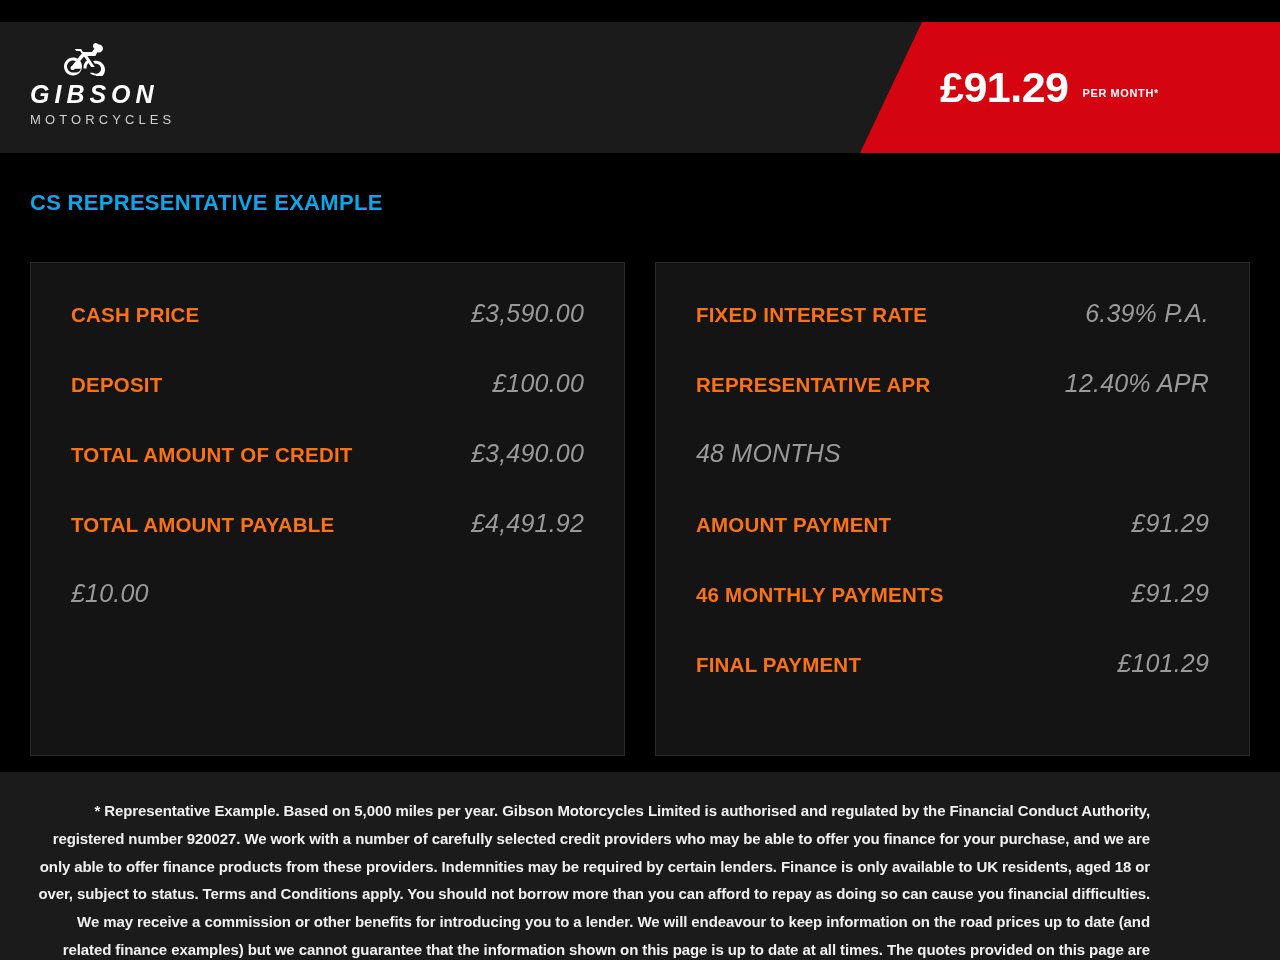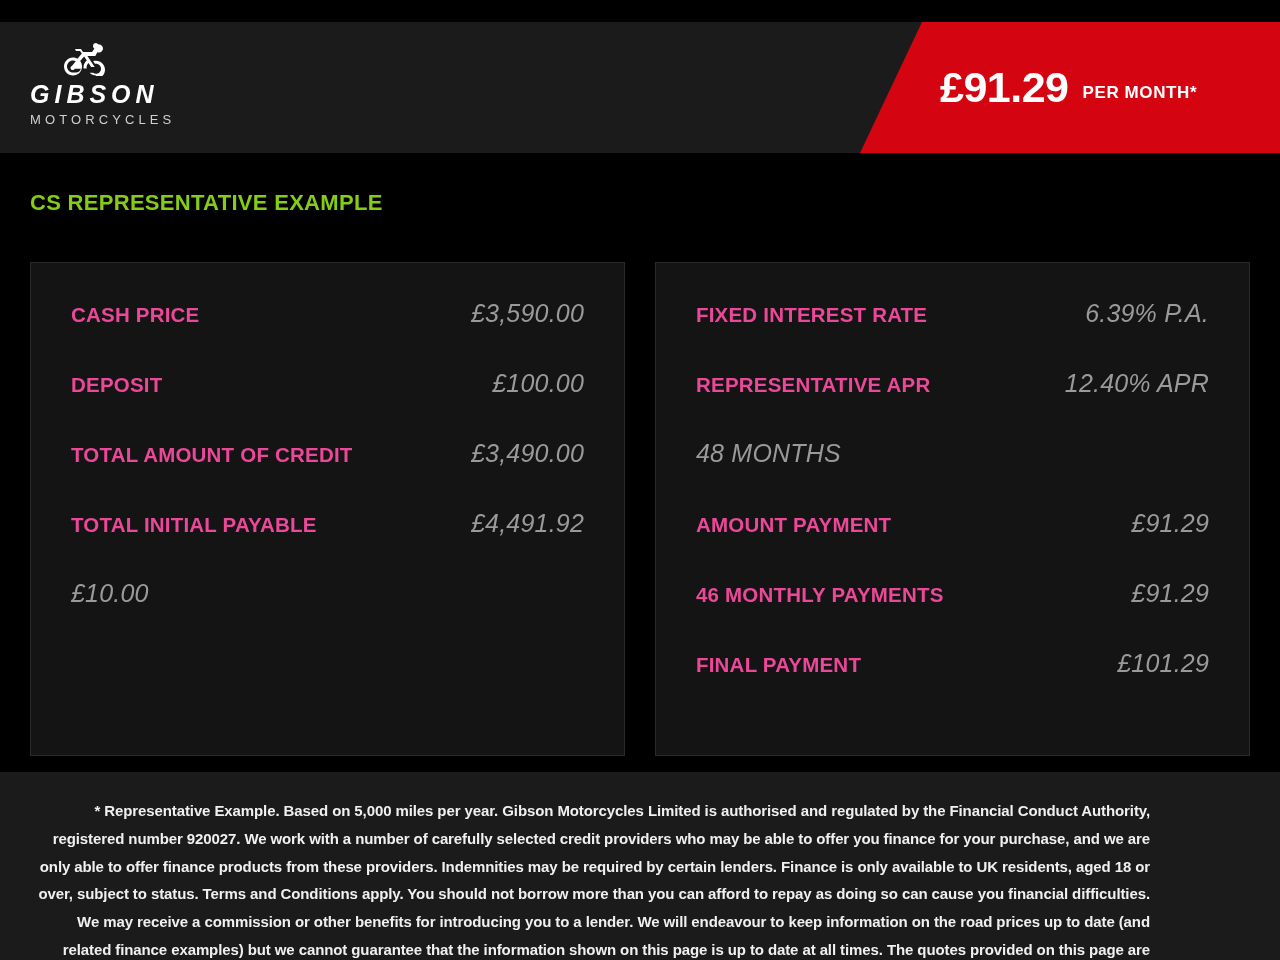--- a/index.html
+++ b/index.html
@@ -68,36 +68,36 @@
     padding-left: 80px;
   }
   .price-amount {
     font-size: 43px;
     font-weight: 700;
     color: #ffffff;
     letter-spacing: -0.5px;
     line-height: 1;
   }
   .price-period {
-    font-size: 17px;
+    font-size: 11px;
     font-weight: 700;
     color: #ffffff;
     letter-spacing: 0.6px;
     margin-left: 14px;
     margin-top: 10px;
   }
 
   
   .section-title {
     position: absolute;
     left: 30px;
     top: 168px;
     font-size: 22px;
     font-weight: 700;
-    color: #84cc16;
+    color: #0ea5e9;
     letter-spacing: 0.3px;
   }
 
   
   .panels {
     position: absolute;
     left: 30px;
     top: 240px;
     width: 1220px;
     display: flex;
@@ -111,21 +111,21 @@
   }
   .row {
     display: flex;
     align-items: baseline;
     justify-content: space-between;
     height: 70px;
   }
   .row-label {
     font-size: 20.5px;
     font-weight: 700;
-    color: #ec4899;
+    color: #f97316;
     letter-spacing: 0.2px;
     white-space: nowrap;
   }
   .row-value {
     font-size: 25px;
     font-weight: 400;
     color: #9a9a9a;
     letter-spacing: 0.2px;
     white-space: nowrap;
     font-style: italic;
@@ -184,21 +184,21 @@
       </div>
       <div class="row">
         <span class="row-label">DEPOSIT</span>
         <span class="row-value">£100.00</span>
       </div>
       <div class="row">
         <span class="row-label">TOTAL AMOUNT OF CREDIT</span>
         <span class="row-value">£3,490.00</span>
       </div>
       <div class="row">
-        <span class="row-label">TOTAL INITIAL PAYABLE</span>
+        <span class="row-label">TOTAL AMOUNT PAYABLE</span>
         <span class="row-value">£4,491.92</span>
       </div>
       <div class="row">
         <span class="row-value">£10.00</span>
       </div>
     </div>
 
     <div class="panel">
       <div class="row">
         <span class="row-label">FIXED INTEREST RATE</span>

